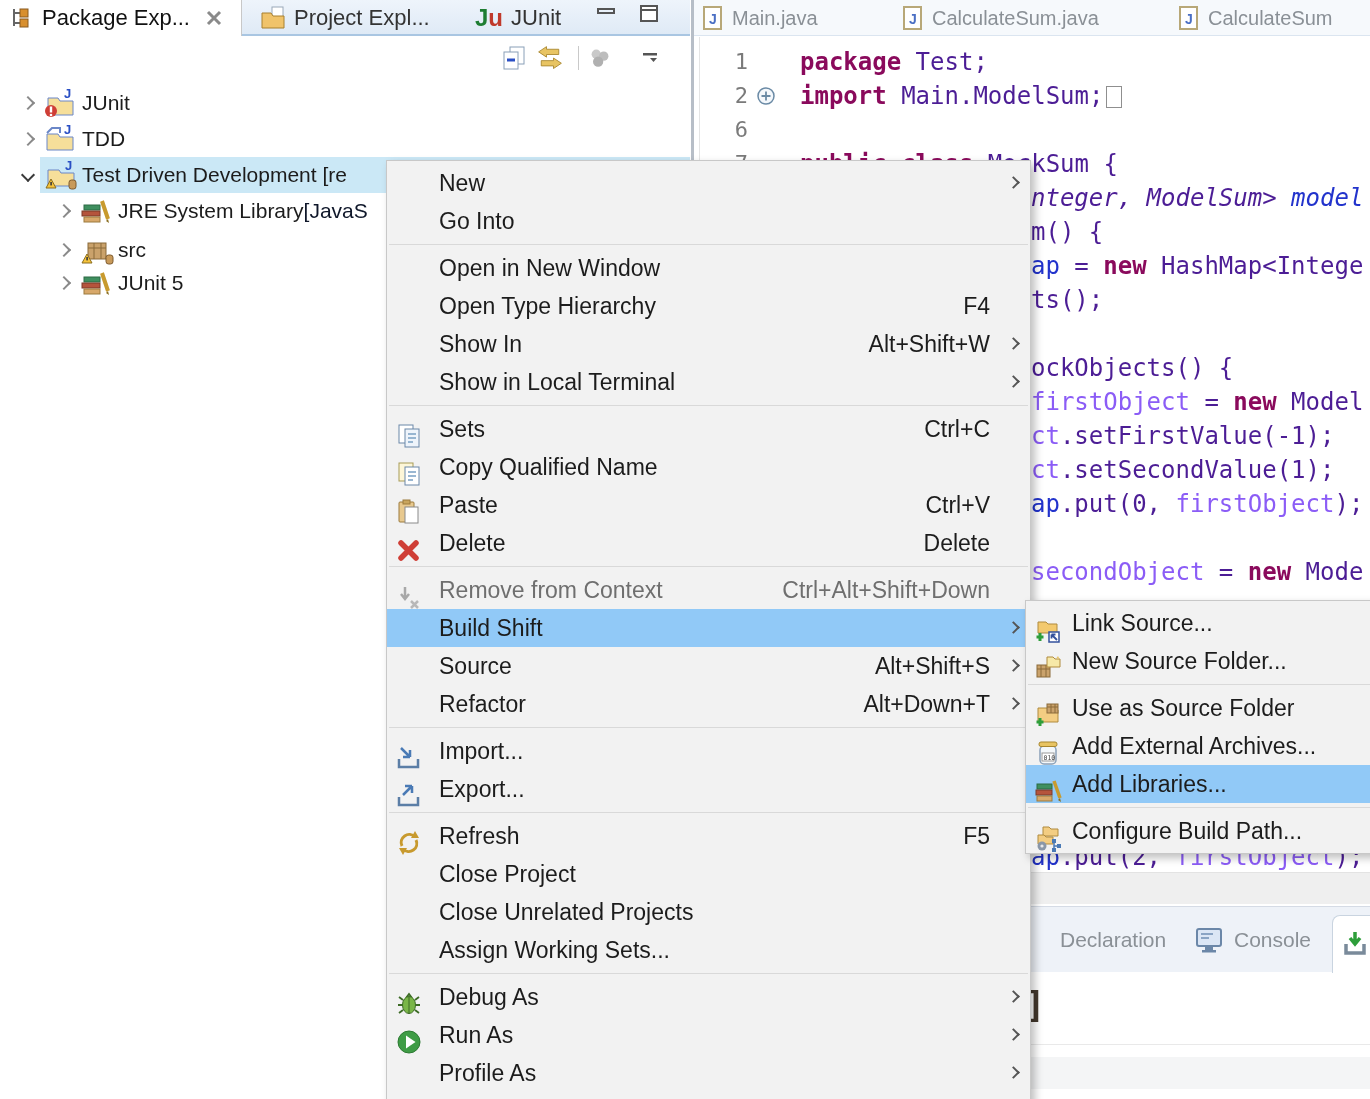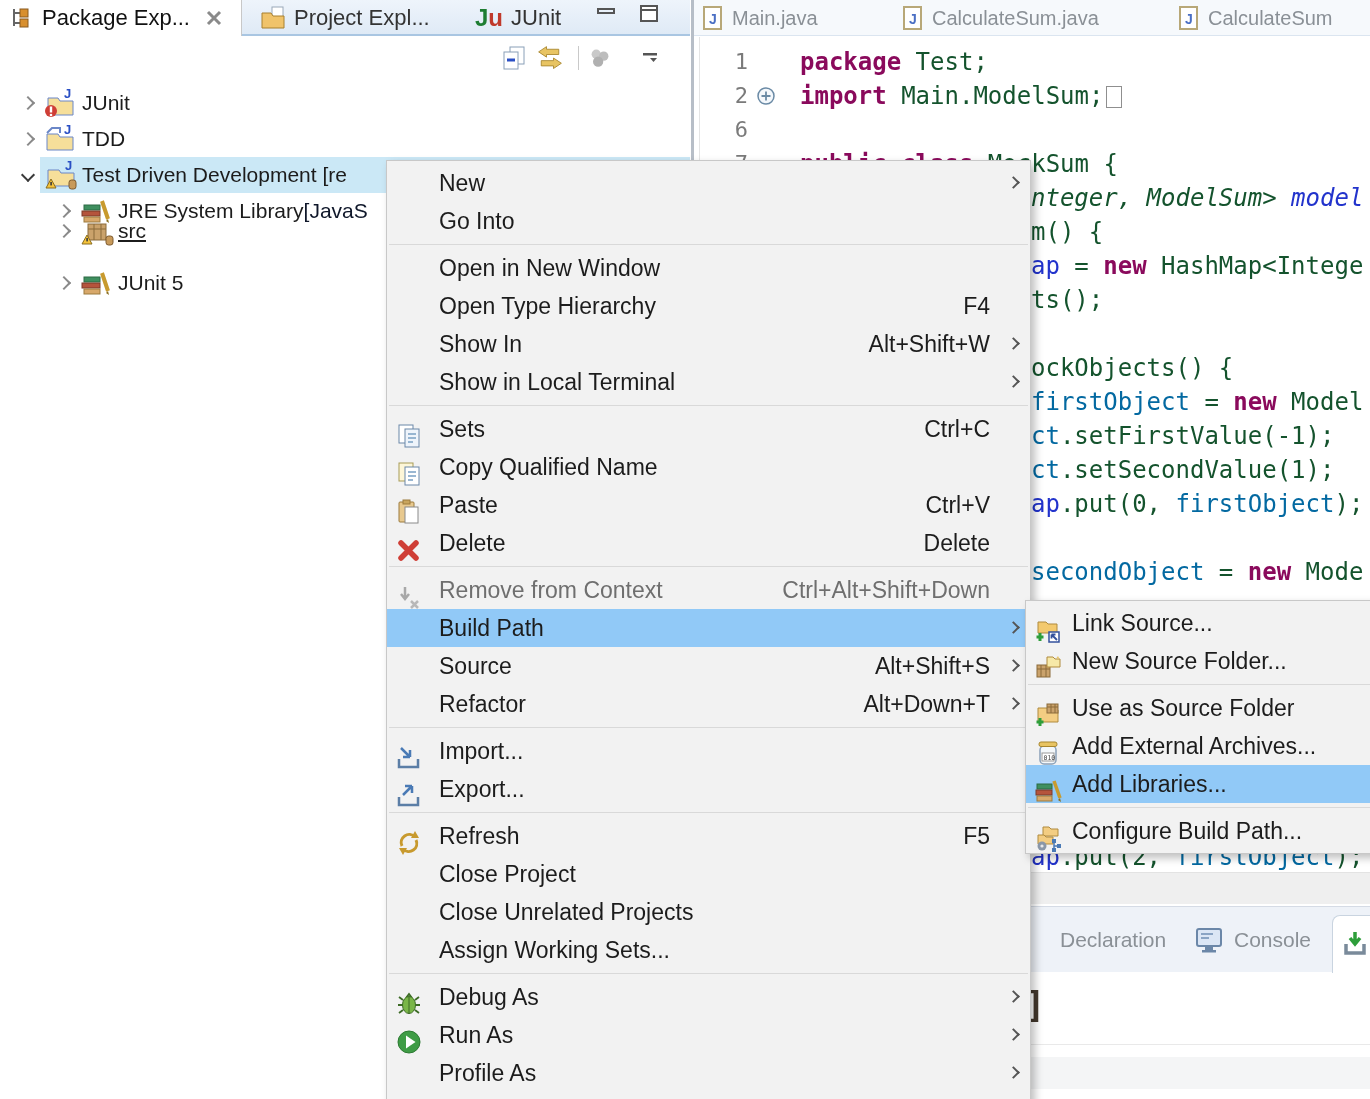--- a/index.html
+++ b/index.html
@@ -37,24 +37,24 @@
 
   
   .editor-tabbar { position:absolute; left:694px; top:0; width:676px; height:36px; background:#f6f9fc; border-bottom:1px solid #dbe5f0; }
   .etab { position:absolute; top:0; height:36px; display:flex; align-items:center; font-size:20px; color:#8a9096; }
   .etab .ticon { margin-right:8px; display:inline-flex; }
   .editor-area { position:absolute; left:694px; top:37px; width:676px; height:835px; background:#fff; }
   .gutter-line { position:absolute; left:700px; width:48px; height:34px; line-height:34px; text-align:right;
     font-family:"DejaVu Sans Mono", monospace; font-size:22px; color:#7a7a7a; }
   .fold-plus { position:absolute; left:756px; width:20px; height:20px; }
   .cl { position:absolute; height:34px; line-height:34px; font-family:"DejaVu Sans Mono", monospace; font-size:24px; white-space:pre; }
-  .s-pl { color:#14532d; }
+  .s-pl { color:#4c1d95; }
   .s-kw { color:#8a0a5c; font-weight:bold; }
   .s-fd { color:#2233cc; }
-  .s-lo { color:#0369a1; }
+  .s-lo { color:#8b5cf6; }
   .folded-box { position:absolute; left:1106px; top:86px; width:16px; height:22px; border:1px solid #8f8f8f; background:#fff; }
   .ann-line { position:absolute; left:699px; top:37px; width:1px; height:835px; background:#e4e4e4; }
 
   
   .hscroll-band { position:absolute; left:696px; top:872px; width:674px; height:32px; background:#efefef; border-top:1px solid #e3e3e3; }
   .bottom-tabrow { position:absolute; left:696px; top:906px; width:674px; height:66px; background:#eef2f8; border-top:1px solid #d5dbe5; }
   .btab { position:absolute; top:0; height:66px; display:flex; align-items:center; font-size:21px; color:#8a9096; }
   .btab .ticon { margin-right:10px; display:inline-flex; }
   .btab.active { background:#ffffff; border:1px solid #c9d4e0; border-bottom:none; border-radius:8px 8px 0 0; top:8px; height:58px; padding-left:8px; }
   .stray-bracket { position:absolute; left:1024px; top:984px; font-family:"DejaVu Sans Mono", monospace; font-weight:bold; font-size:36px; color:#43372c; }
@@ -213,21 +213,21 @@
             <rect x="2" y="15" width="18" height="5" fill="#b5543c" stroke="#7d3a28"></rect>
             <rect x="4" y="21" width="16" height="5" fill="#d8a86a" stroke="#9c7b3c"></rect>
             <path d="M22 5 L28 23" stroke="#c89a2e" stroke-width="4"></path>
             <path d="M28 23 l1 4 -3 -2 z" fill="#8a6d1f"></path>
           </svg>
       </span>
       <span class="t-label">JRE System Library </span>
         <span class="t-label t-suffix">[JavaS</span>
     </div>
 
-    <div class="trow" style="top:131px;text-decoration:underline;">
+    <div class="trow" style="top:150px;">
       <span class="chev-box" style="margin-left:56px;">
           <span class="chev"></span>
         </span>
       <span class="t-icon">
         <svg width="34" height="30" viewBox="0 0 34 30">
             <rect x="8" y="8" width="18" height="16" fill="#caa26b" stroke="#8a6a3a"></rect>
             <path d="M8 13 h18 M14 8 v16 M21 8 v16" stroke="#8a6a3a"></path>
             <path d="M2 28 l5 -9 5 9 z" fill="#f5c33b" stroke="#8a6d1f"></path>
             <rect x="6.3" y="22" width="1.6" height="3.4" fill="#3a3a3a"></rect>
             <rect x="26" y="20" width="7" height="9" rx="2.5" fill="#c89a5a" stroke="#7d5a2e"></rect>
@@ -417,21 +417,21 @@
       <span class="ic">
           <svg width="28" height="28" viewBox="0 0 28 28">
             <path d="M10 4 v11 M6 11 l4 5 4 -5" stroke="#a8a8a8" stroke-width="2.5" fill="none"></path>
             <path d="M16 18 l7 7 M23 18 l-7 7" stroke="#b8b8b8" stroke-width="2.5"></path>
           </svg>
         </span>
       <span class="lbl">Remove from Context</span>
         <span class="sc">Ctrl+Alt+Shift+Down</span>
     </div>
     <div class="mi sel">
-      <span class="lbl">Build Path</span>
+      <span class="lbl">Build Shift</span>
         <span class="mchev"></span>
     </div>
     <div class="mi">
       <span class="lbl">Source</span>
         <span class="sc">Alt+Shift+S</span>
         <span class="mchev"></span>
     </div>
     <div class="mi">
       <span class="lbl">Refactor</span>
         <span class="sc">Alt+Down+T</span>

